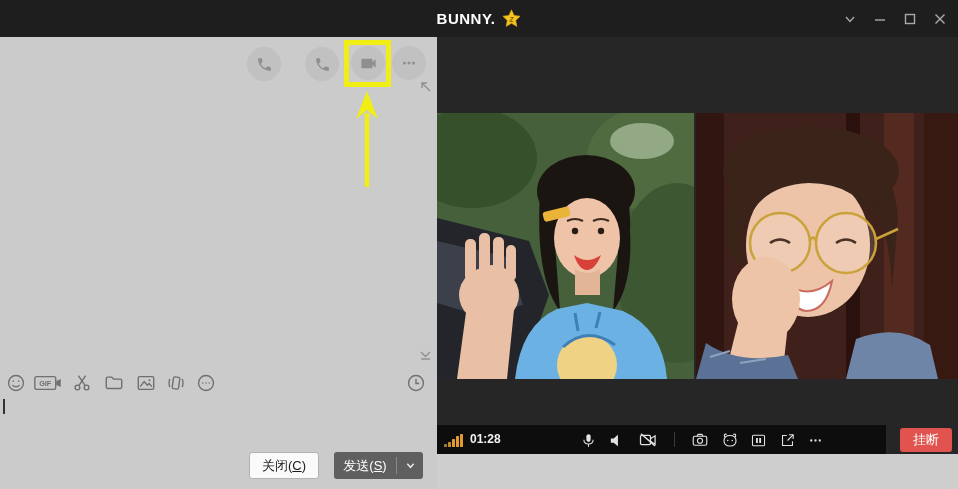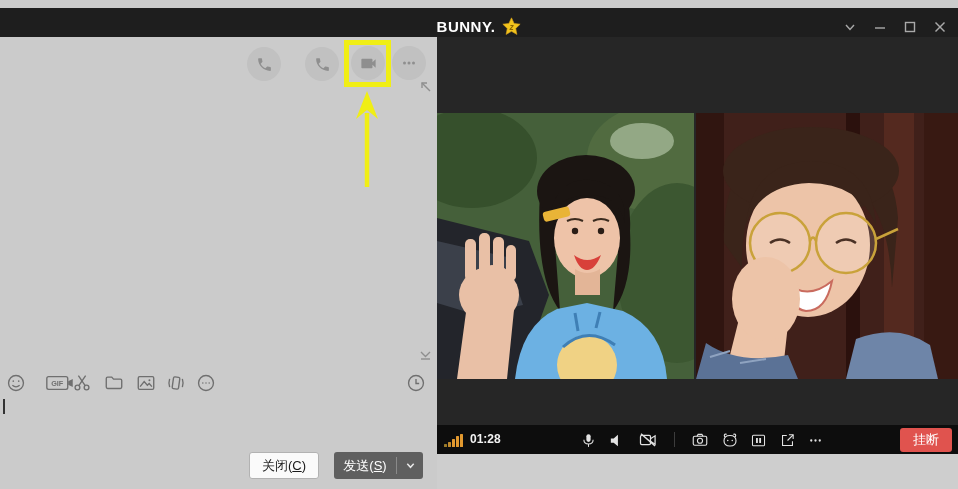--- a/index.html
+++ b/index.html
@@ -1,21 +1,21 @@
 <!DOCTYPE html>
 <html><head>
 <meta charset="utf-8">
 <style>
   * { margin:0; padding:0; box-sizing:border-box; }
   html,body { width:958px; height:489px; overflow:hidden; }
   body { font-family:"Liberation Sans","DejaVu Sans",sans-serif; }
   .window { position:relative; width:958px; height:489px; background:#cbcbcb; }
 
   
-  .titlebar { position:absolute; left:0; top:8px; width:958px; height:37px; background:#1e1e1e; }
+  .titlebar { position:absolute; left:0; top:0; width:958px; height:37px; background:#1e1e1e; }
   .title-group { position:absolute; left:0; right:0; top:0; height:37px; display:flex; align-items:center; justify-content:center; gap:7px; }
   .title-text { color:#ffffff; font-size:15px; font-weight:bold; letter-spacing:.5px; }
   .win-controls { position:absolute; right:10px; top:0; height:37px; display:flex; align-items:center; gap:13px; }
   .win-btn { width:17px; height:17px; display:flex; align-items:center; justify-content:center; cursor:pointer; }
   .win-btn svg { stroke:#a9a9a9; stroke-width:1.4; fill:none; }
 
   
   .chat-panel { position:absolute; left:0; top:37px; width:437px; height:452px; background:#cbcbcb; }
   .icon-circle { position:absolute; width:34px; height:34px; border-radius:50%; background:#c1c1c1; display:flex; align-items:center; justify-content:center; cursor:pointer; }
   .icon-circle svg { fill:#8f8f8f; }
@@ -41,21 +41,21 @@
   u { text-decoration:underline; }
 
   
   .video-panel { position:absolute; left:437px; top:37px; width:521px; height:452px; background:#262626; }
   .tab-strip { position:absolute; left:0; top:0; width:521px; height:27px; background:#bcbcbc; }
   .tab-active { position:absolute; left:0; top:0; width:44px; height:27px; background:#d8d8d8; color:#2b2b2b; font-size:12px; display:flex; align-items:center; justify-content:center; cursor:pointer; }
   .video-area { position:absolute; left:0; top:27px; width:521px; height:361px; background:#262626; }
   .feed { position:absolute; top:49px; height:266px; }
   .feed svg { display:block; }
 
-  .control-bar { position:absolute; left:0; top:388px; width:521px; height:29px; background:#0d0d0d; }
+  .control-bar { position:absolute; left:0; top:388px; width:449px; height:29px; background:#0d0d0d; }
   .signal { position:absolute; left:7px; top:7px; width:22px; height:15px; display:flex; align-items:flex-end; gap:1px; }
   .signal i { display:block; width:3px; border-radius:.5px; }
   .timer { position:absolute; left:33px; top:7px; color:#f2f2f2; font-size:12px; font-weight:bold; }
   .cbar-ico { position:absolute; top:3px; width:24px; height:24px; display:flex; align-items:center; justify-content:center; cursor:pointer; }
   .cbar-ico svg { stroke:#e3e3e3; fill:none; stroke-width:1.5; }
   .cbar-sep { position:absolute; left:237px; top:7px; width:1px; height:15px; background:#3c3c3c; }
   .hangup-btn { position:absolute; left:463px; top:3px; width:52px; height:24px; background:#e0534e; border-radius:3px; color:#ffffff; font-size:13px; display:flex; align-items:center; justify-content:center; cursor:pointer; }
   .footer-strip { position:absolute; left:0; top:417px; width:521px; height:35px; background:#cecece; }
 </style>
 </head>
@@ -141,21 +141,21 @@
     </div>
 
     <div class="chat-toolbar-ico" style="left:4px;">
       <svg width="20" height="20" viewBox="0 0 22 22">
         <circle cx="11" cy="11" r="8.2"></circle>
         <circle cx="8" cy="9" r="0.9" fill="#6f6f6f" stroke="none"></circle>
           <circle cx="14" cy="9" r="0.9" fill="#6f6f6f" stroke="none"></circle>
         <path d="M7 13.5 Q11 17 15 13.5"></path>
       </svg>
     </div>
-    <div class="chat-toolbar-ico" style="left:44px; width:32px;">
+    <div class="chat-toolbar-ico" style="left:32px; width:32px;">
       <svg width="30" height="20" viewBox="0 0 32 22">
         <rect x="1.5" y="4" width="23" height="14" rx="2"></rect>
         <text x="13" y="14.5" text-anchor="middle" class="gif-text">GIF</text>
         <path d="M25 9 L30 6.5 L30 15.5 L25 13 Z" fill="#6f6f6f" stroke="none"></path>
       </svg>
     </div>
     <div class="chat-toolbar-ico" style="left:70px;">
       <svg width="20" height="20" viewBox="0 0 22 22">
         <circle cx="6" cy="16" r="2.6"></circle>
           <circle cx="16" cy="16" r="2.6"></circle>

